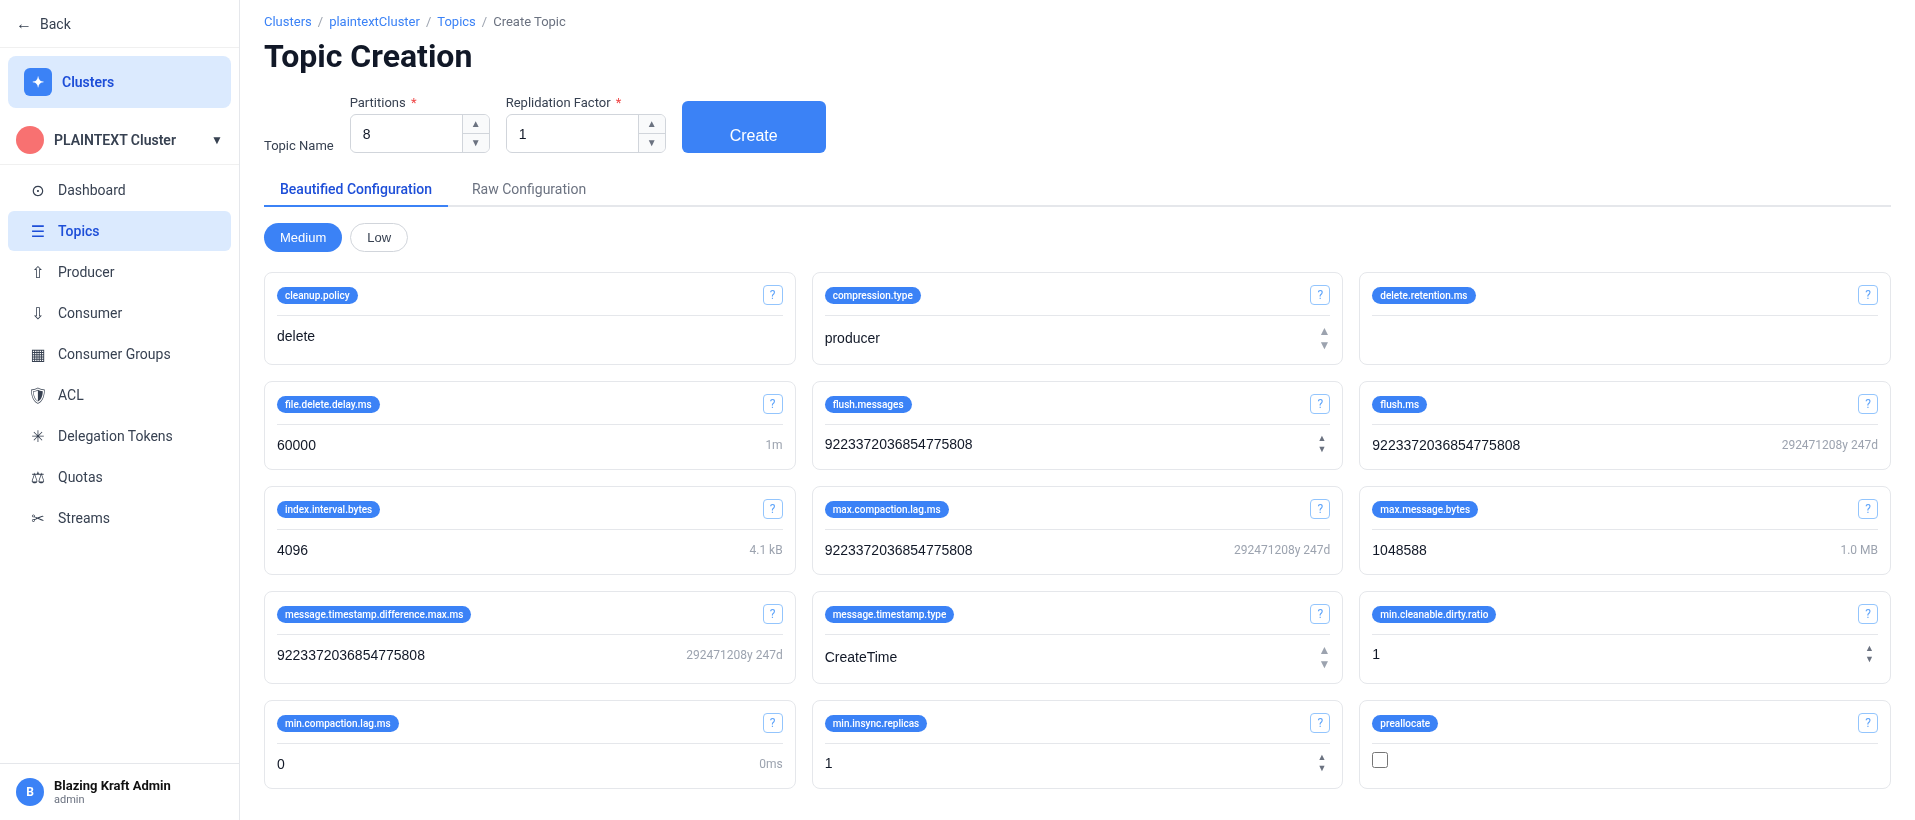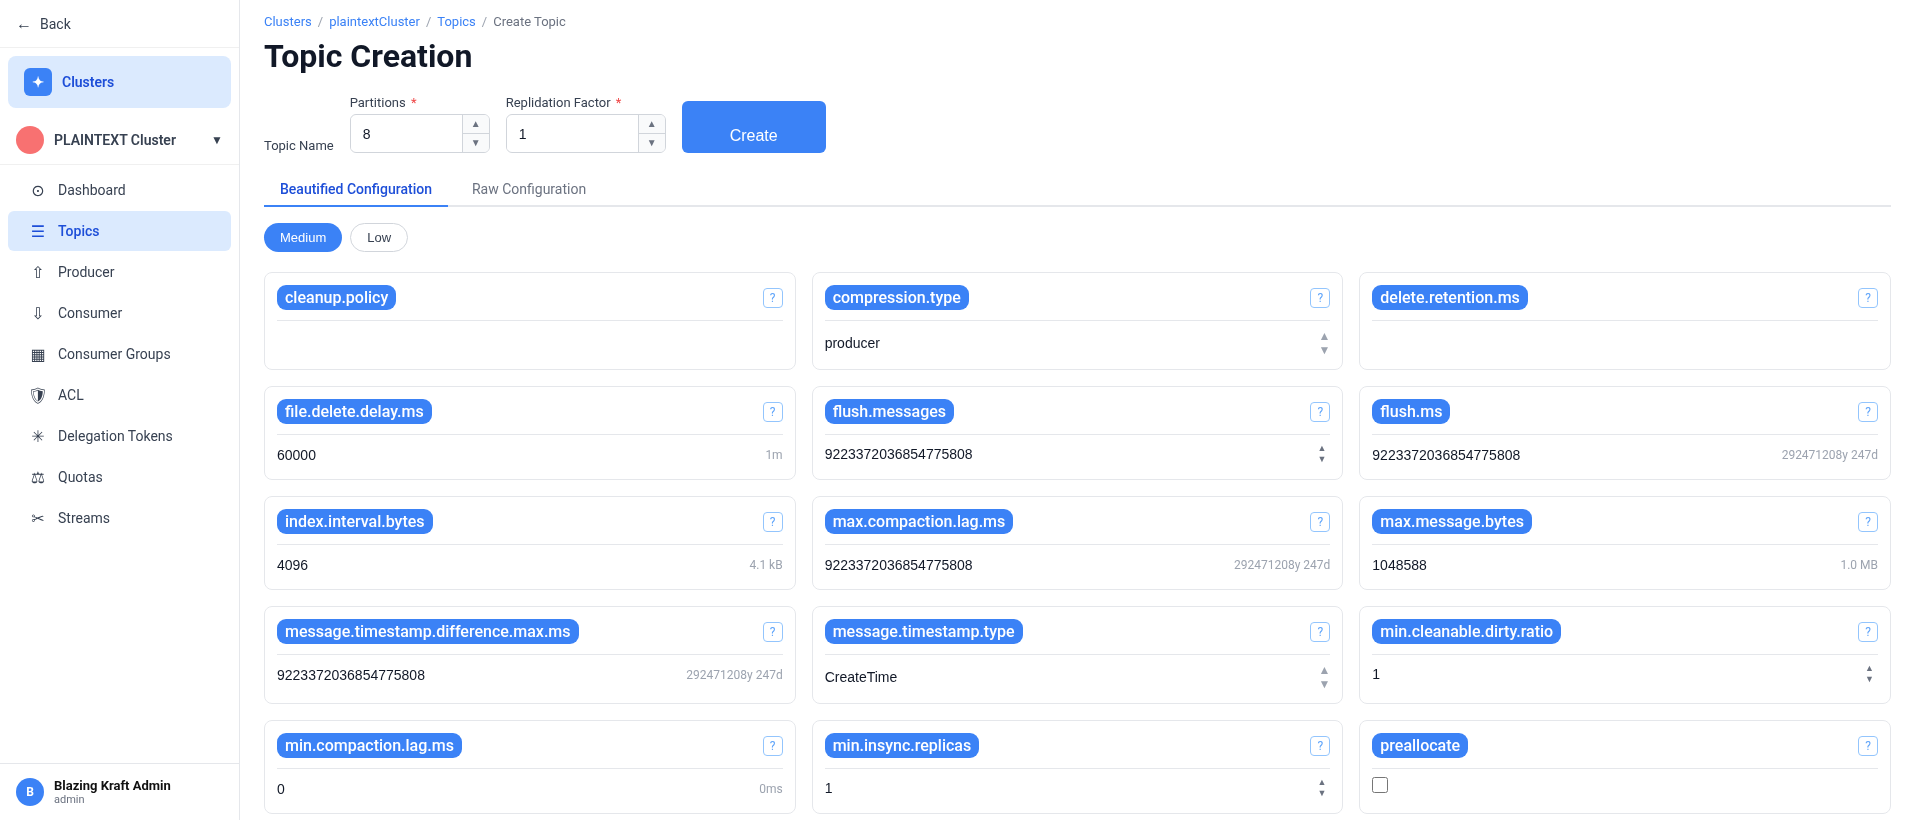--- a/index.html
+++ b/index.html
@@ -284,21 +284,21 @@
     .config-card-header {
       display: flex;
       align-items: center;
       justify-content: space-between;
       margin-bottom: 10px;
     }
 
     .config-tag {
       background: #3b82f6;
       color: white;
-      font-size: 16px;
+      font-size: 10px;
       padding: 3px 8px;
       border-radius: 9px;
       font-weight: 500;
     }
 
     .config-help {
       width: 20px;
       height: 20px;
       border: 1.5px solid #93c5fd;
       border-radius: 4px;
@@ -524,20 +524,23 @@
   </div>
 
   <div class="config-grid">
 
     <div class="config-card">
       <div class="config-card-header">
         <span class="config-tag">cleanup.policy</span>
         <div class="config-help">?</div>
       </div>
       <div class="config-divider"></div>
+      <div class="config-value-row">
+        <input class="config-input" type="text" value="delete" style="">
+      </div>
     </div>
 
     <div class="config-card">
       <div class="config-card-header">
         <span class="config-tag">compression.type</span>
         <div class="config-help">?</div>
       </div>
       <div class="config-divider"></div>
       <div class="config-value-row">
         <div class="config-select-wrapper">

